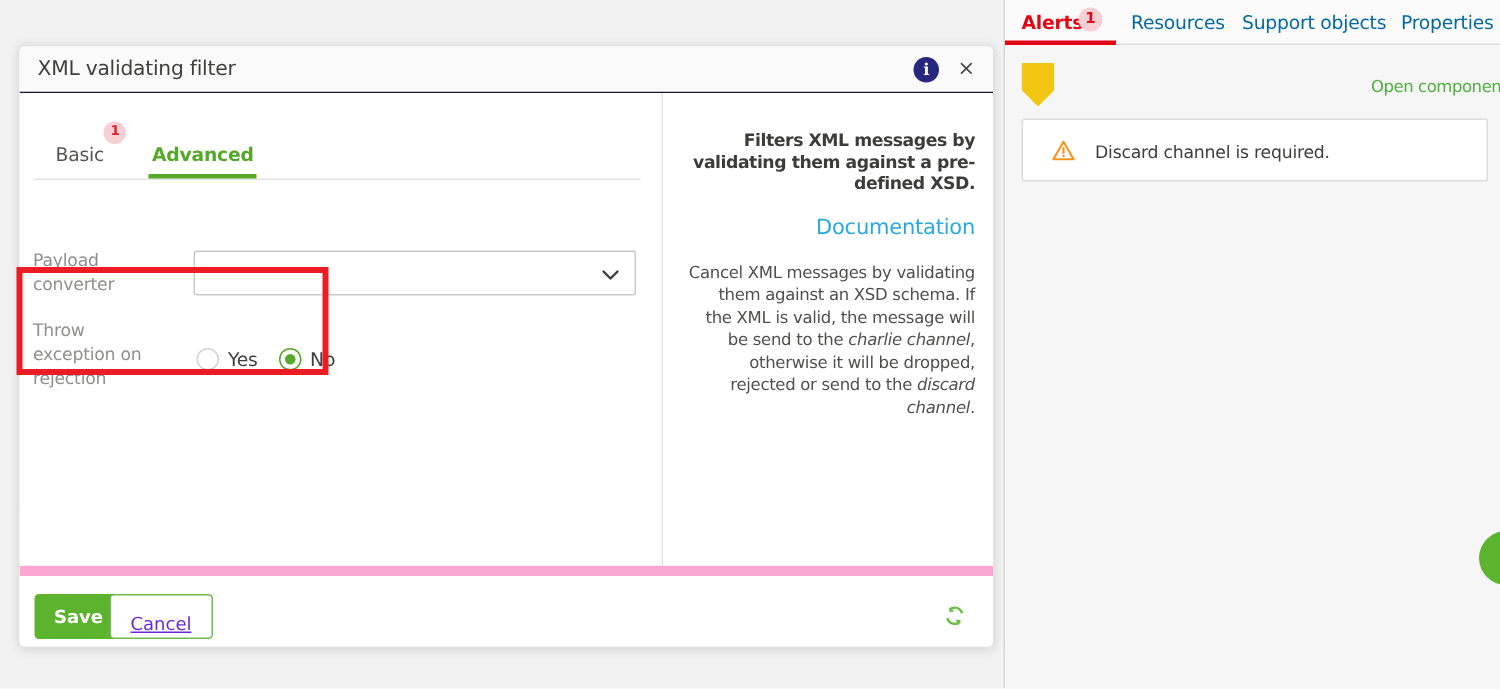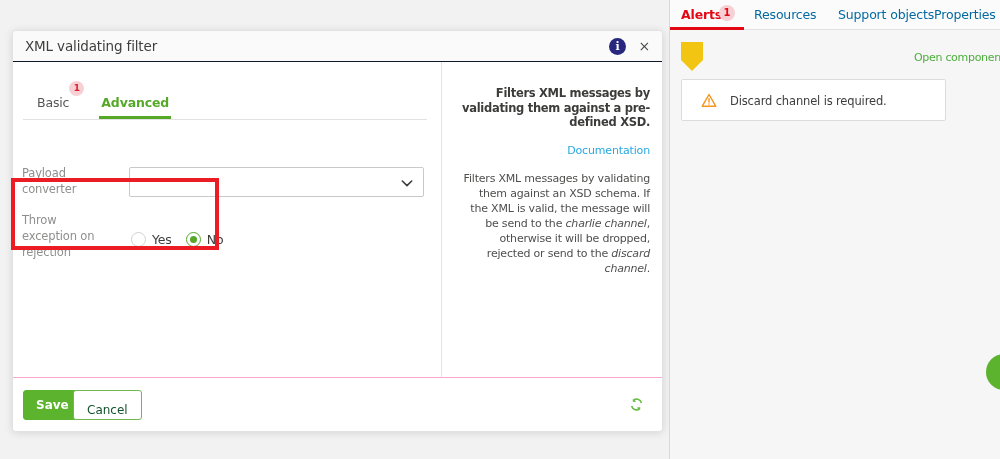--- a/index.html
+++ b/index.html
@@ -63,58 +63,58 @@
   .radio-opt { display:flex; align-items:center; gap:6px; cursor:pointer; }
   .radio-circle { width:15px; height:15px; border-radius:50%; border:1.5px solid #d2d2d2; background:#fff; position:relative; }
   .radio-circle.checked { border-color:#56a829; }
   .radio-circle.checked::after {
     content:""; position:absolute; left:3px; top:3px; width:7px; height:7px; border-radius:50%; background:#56a829;
   }
   .radio-label { font-size:12.5px; color:#3d3d3c; }
 
   
   .desc-heading { font-size:11.5px; font-weight:bold; color:#3c3c3b; line-height:14.5px; letter-spacing:-0.3px; }
-  .doc-link { display:block; margin-top:14px; font-size:11px; color:#29a8e0; text-decoration:none; cursor:pointer; }
+  .doc-link { display:block; margin-top:14px; font-size:14px; color:#29a8e0; text-decoration:none; cursor:pointer; }
   .desc-body { margin-top:14px; font-size:11px; color:#4f4f4e; line-height:15px; letter-spacing:-0.2px; }
 
   
   .dialog-footer {
     position:absolute; left:0; bottom:0; right:0; height:54px;
-    border-top:1px solid #f9a8d4; border-radius:0 0 4px 4px; background:#fff;
+    border-top:7px solid #f9a8d4; border-radius:0 0 4px 4px; background:#fff;
   }
   .save-btn {
     position:absolute; left:10px; top:12px; height:30px; padding:0 12px;
     background:#5cb32d; border:1px solid #5cb32d; border-radius:3px;
     color:#fff; font-size:12px; font-weight:bold; cursor:pointer;
     font-family:inherit;
   }
   .cancel-btn {
     position:absolute; left:60px; top:12px; height:30px; padding:12px 13px;
     background:#fff; border:1px solid #71b94e; border-radius:3px;
-    color:#14532d; font-size:12px; cursor:pointer; font-family:inherit;
+    color:#6d28d9; font-size:12px; cursor:pointer; font-family:inherit;text-decoration:underline;
   }
   .refresh-icon { position:absolute; right:18px; top:19px; width:15px; height:15px; cursor:pointer; }
 
   
   .annotation-box {
     position:absolute; left:11px; top:178px; width:208px; height:72px;
     border:4px solid #ec1c24; z-index:60; pointer-events:none;
   }
 
   
   .right-panel {
     position:absolute; left:669px; top:0; width:331px; height:459px;
     background:#f6f6f7; border-left:1px solid #d8d8d8;
   }
   .rp-tabs { position:absolute; left:0; top:0; right:0; height:30px; border-bottom:1px solid #e2e2e3; background:#fbfbfc; }
   .rp-tab { position:absolute; top:7px; font-size:12.5px; color:#0369a1; cursor:pointer; white-space:nowrap; }
   .rp-tab.active { color:#e30613; font-weight:bold; }
   .rp-tab-alerts { left:11px; }
   .rp-tab-resources { left:84px; }
-  .rp-tab-support { left:168px; }
+  .rp-tab-support { left:158px; }
   .rp-tab-properties { left:264px; }
   .rp-alert-badge {
     position:absolute; left:49px; top:5px; width:16px; height:16px; border-radius:50%;
     background:#f6d0d4; color:#e30613; font-size:10px; font-weight:bold;
     text-align:center; line-height:16px; letter-spacing:0;
   }
   .rp-underline { position:absolute; left:0; top:27px; width:74px; height:3px; background:#e30613; }
 
   .shield-icon {
     position:absolute; left:11px; top:42px; width:22px; height:29px;
@@ -124,21 +124,21 @@
   .component-name {
     position:absolute; left:43px; top:51px; font-size:11px; color:#3d3d3c;
     letter-spacing:-0.45px; white-space:nowrap;
   }
   .open-component {
     position:absolute; left:244px; top:51px; font-size:11px; color:#4caf3c;
     letter-spacing:-0.3px; cursor:pointer; text-decoration:none; white-space:nowrap;
   }
 
   .alert-card {
-    position:absolute; left:11px; top:79px; width:265px; height:42px;
+    position:absolute; left:11px; top:79px; width:311px; height:42px;
     background:#fff; border:1px solid #dcdcdd; border-radius:2px;
   }
   .alert-card .warn { position:absolute; left:18px; top:12px; }
   .alert-msg { position:absolute; left:48px; top:14px; font-size:11.5px; color:#3d3d3c; }
 
   .fab-circle {
     position:absolute; left:986px; top:354px; width:36px; height:36px; border-radius:50%;
     background:#5cb32d; color:#fff; z-index:40; cursor:pointer;
     text-align:center; line-height:36px; font-size:13px; font-weight:bold;
   }
@@ -187,21 +187,21 @@
         <span class="radio-opt">
           <span class="radio-circle checked"></span>
           <span class="radio-label">No</span>
         </span>
       </div>
     </div>
 
     <div class="pane-right">
       <div class="desc-heading">Filters XML messages by validating them against a pre-defined XSD.</div>
       <a class="doc-link">Documentation</a>
-      <p class="desc-body"><span>Filters XML messages by validating them against an XSD schema. If the XML is valid, the message will be send to the </span><i>charlie channel</i><span>, otherwise it will be dropped, rejected or send to the </span><i>discard channel</i><span>.</span></p>
+      <p class="desc-body"><span>Cancel XML messages by validating them against an XSD schema. If the XML is valid, the message will be send to the </span><i>charlie channel</i><span>, otherwise it will be dropped, rejected or send to the </span><i>discard channel</i><span>.</span></p>
     </div>
   </div>
 
   <div class="dialog-footer">
     <button class="save-btn">Save</button>
     <button class="cancel-btn">Cancel</button>
     <span class="refresh-icon">
       <svg width="15" height="15" viewBox="0 0 24 24">
         <path d="M19.8 9.5 A8 8 0 0 0 6.3 5.8" fill="none" stroke="#6abe45" stroke-width="2.6"></path>
         <path d="M8.2 2.2 L5.6 7.6 L11 7.8 Z" fill="#6abe45"></path>

